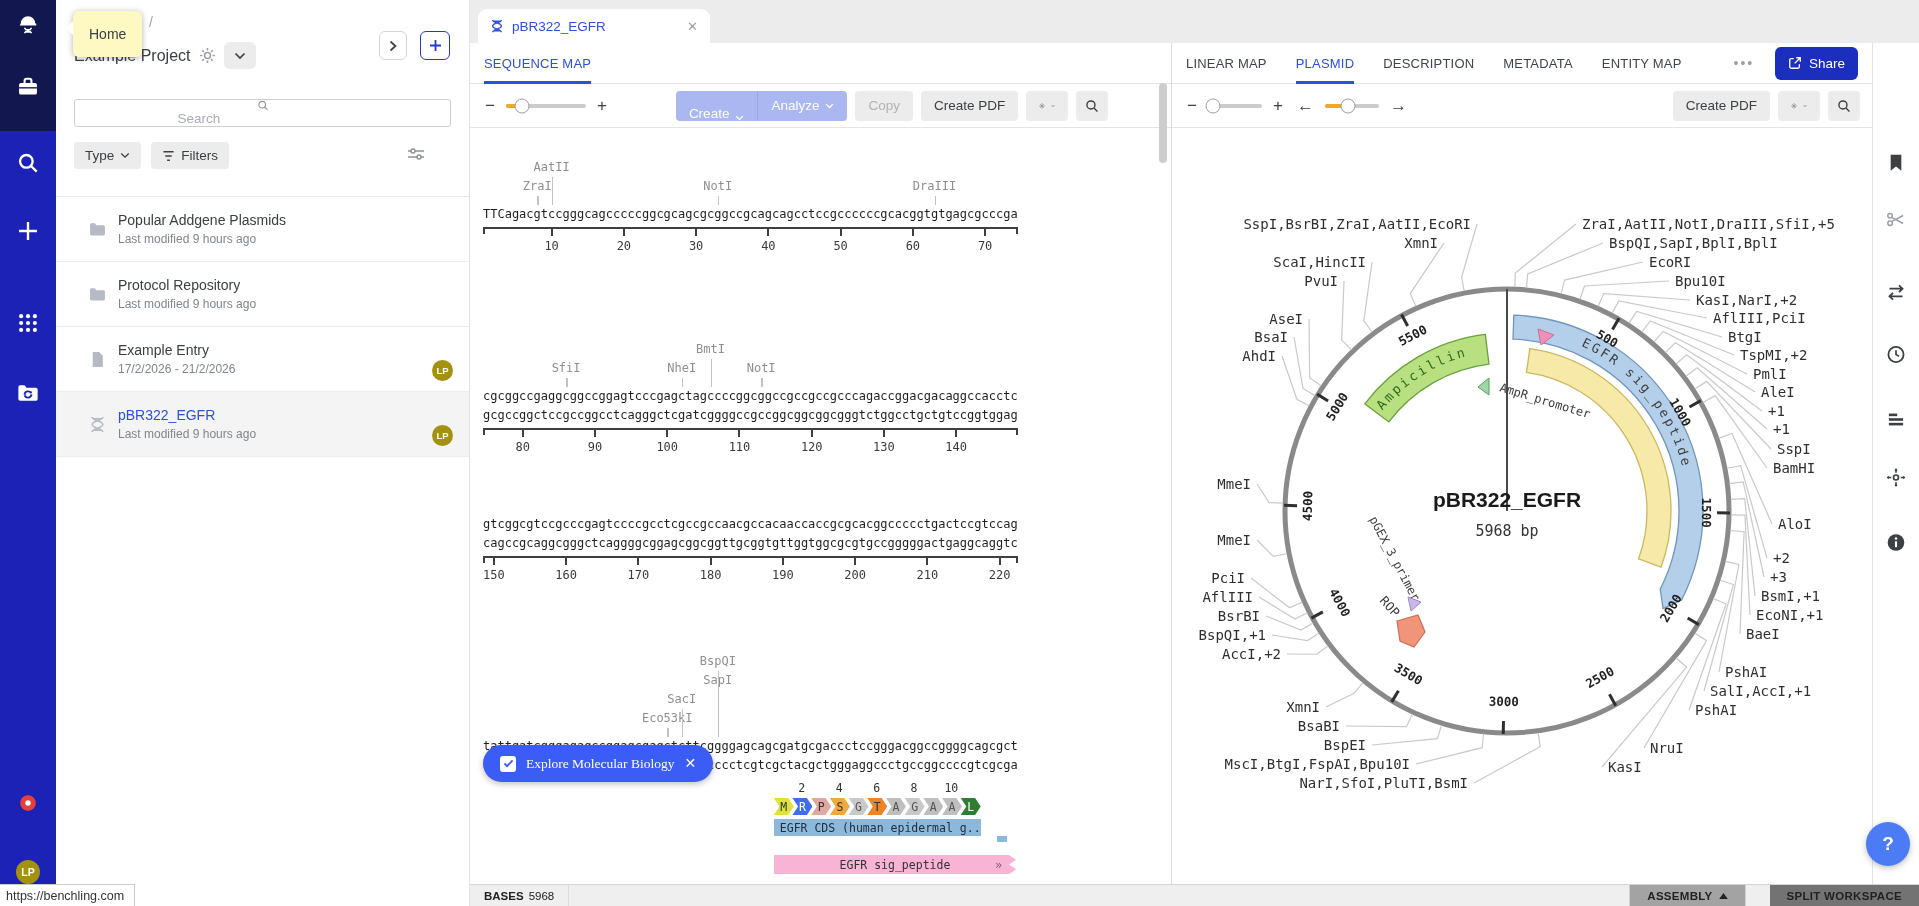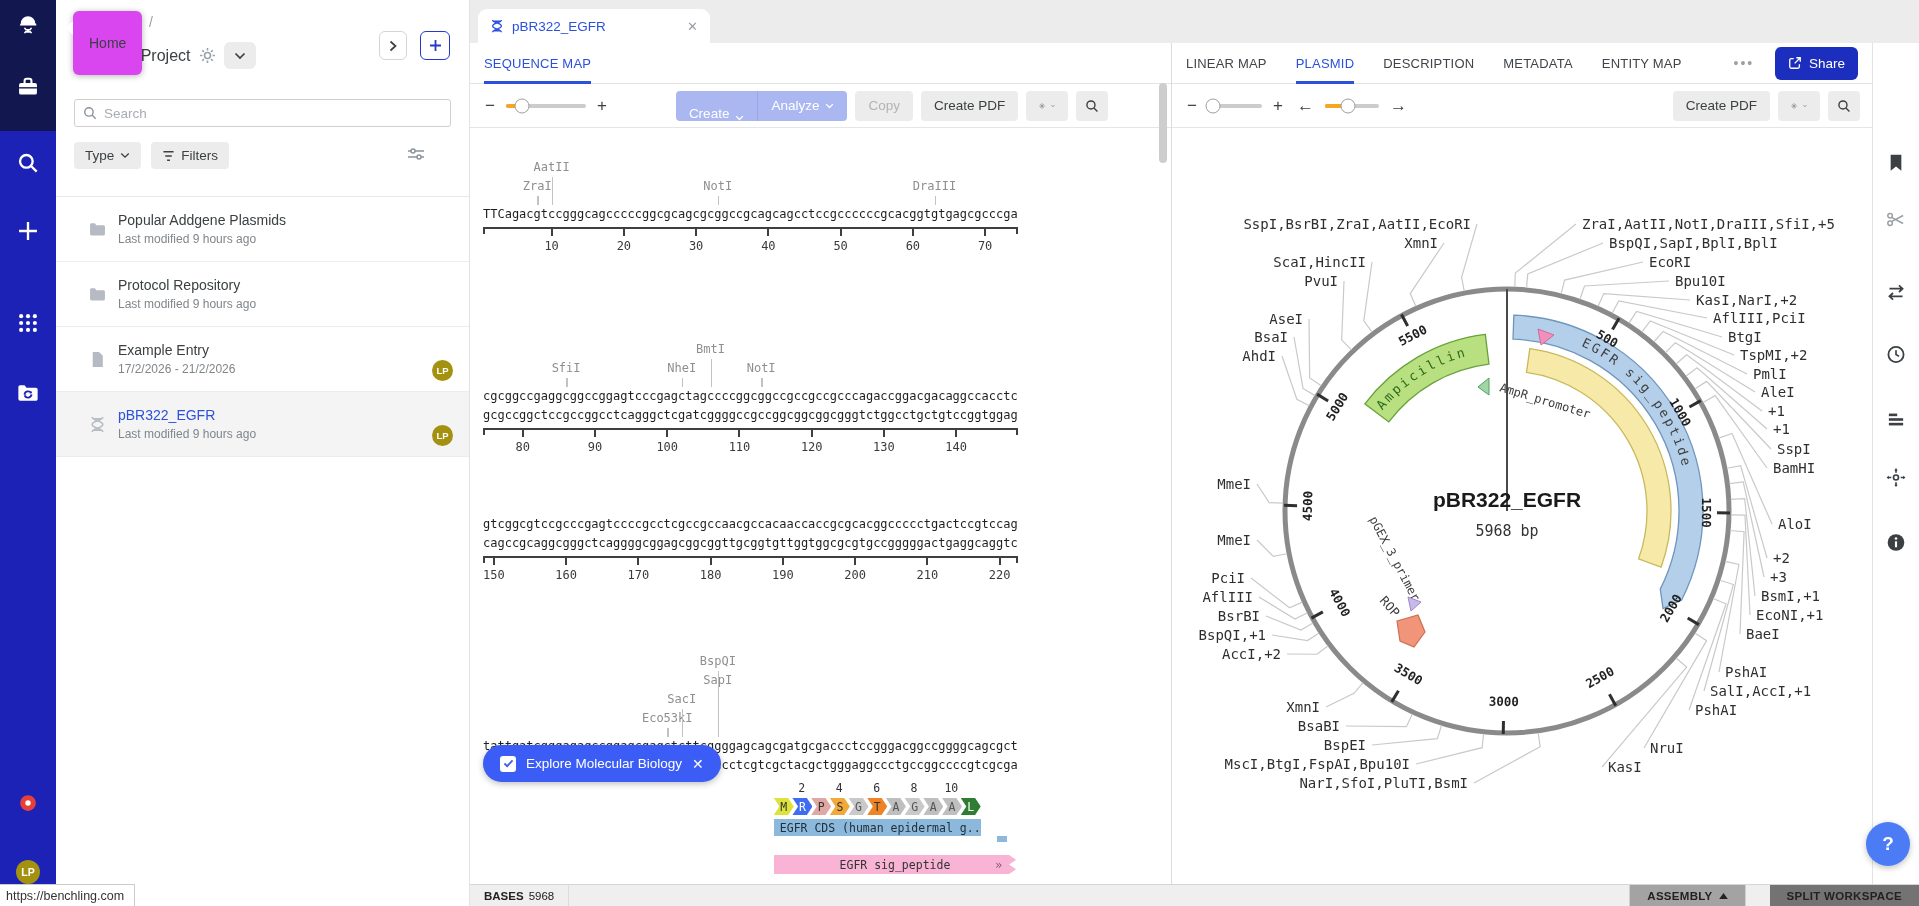--- a/index.html
+++ b/index.html
@@ -10,32 +10,32 @@
   
   .rail { position:absolute; left:0; top:0; width:56px; height:906px; background:#1b22b5; z-index:30; }
   .rail-top { position:absolute; left:0; top:0; width:56px; height:131px; background:#12184f; }
   .rail-ic { position:absolute; left:50%; transform:translateX(-50%); width:22px; height:22px; color:#fff; cursor:pointer; }
   .rail-ic svg { width:100%; height:100%; }
   .avatar { position:absolute; left:50%; transform:translateX(-50%); width:24px; height:24px; border-radius:50%;
             background:#a59110; color:#fff; font-size:10.5px; font-weight:bold; display:flex; align-items:center; justify-content:center; }
 
   
   .panel { position:absolute; left:56px; top:0; width:414px; height:906px; background:#fff; border-right:1px solid #e2e2e2; z-index:20; }
-  .tooltip { position:absolute; left:17px; top:11px; background:#d946ef; border-radius:6px; padding:24px 16px;
+  .tooltip { position:absolute; left:17px; top:11px; background:#fef9c3; border-radius:6px; padding:15px 16px;
              font-size:14px; color:#3c4043; box-shadow:0 1px 6px rgba(0,0,0,.3); z-index:5; }
   .tooltip:before { content:""; position:absolute; left:-7px; top:10px; border:7px solid transparent; border-right-color:#fff; border-left:0; }
   .crumb-slash { position:absolute; left:93px; top:14px; color:#9aa0a6; font-size:14px; }
   .p-title-row { position:absolute; left:18px; top:42px; right:14px; display:flex; align-items:center; }
   .p-title { font-size:16px; color:#3c4043; }
   .gear-sm { width:17px; height:17px; color:#9aa0a6; margin-left:8px; cursor:pointer; }
   .chev-btn { width:32px; height:27px; background:#ececec; border-radius:6px; margin-left:8px; display:flex; align-items:center; justify-content:center; cursor:pointer; }
   .sq-btn { position:absolute; top:31px; width:28px; height:29px; background:#fff; border:1px solid #d5d5d5; border-radius:6px;
             display:flex; align-items:center; justify-content:center; font-size:15px; color:#3c4043; cursor:pointer; }
   .search-row { position:absolute; left:18px; right:18px; top:99px; height:28px; border:1px solid #cfcfcf; border-radius:3px;
-                display:flex; align-items:center; padding:0 8px; }
+                display:flex; align-items:center; padding:0 8px;flex-direction:column; }
   .search-row input { border:0; outline:0; flex:1; font-size:13.5px; color:#444; margin-left:7px; font-family:inherit; }
   .search-row input::placeholder { color:#a8adb3; }
   .chip-row { position:absolute; left:18px; top:142px; display:flex; gap:10px; align-items:flex-start; }
   .chip { height:27px; background:#ececec; border-radius:4px; display:flex; align-items:center; padding:0 11px; font-size:13.5px; color:#3c4043; gap:6px; cursor:pointer; }
   .tune-ic { position:absolute; right:-196px; top:5px; width:18px; height:16px; color:#8d939a; cursor:pointer; }
   .plist { position:absolute; left:0; right:0; top:196px; border-top:1px solid #e8e8e8; }
   .prow { position:relative; height:65px; border-bottom:1px solid #ececec; display:flex; align-items:center; padding-left:33px; cursor:pointer; background:#fff; }
   .prow.sel { background:#f4f4f4; }
   .prow .ric { width:17px; height:17px; color:#9aa0a6; flex:none; }
   .prow .rtxt { margin-left:12px; }
@@ -96,21 +96,21 @@
   .aa-num { position:absolute; transform:translateX(-50%); color:#333; font-size:11.5px; }
   .aa { position:absolute; width:20px; height:17px; display:flex; align-items:center; justify-content:center; font-size:11.5px;
         clip-path:polygon(0 0,72% 0,100% 50%,72% 100%,0 100%,28% 50%); }
   .bar { position:absolute; height:17px; font-size:11.5px; display:flex; align-items:center; padding:0 6px; white-space:nowrap; overflow:hidden; }
   .cds { background:#8cb8dc; color:#20303c; }
   .cds-tab { position:absolute; width:10px; height:6px; background:#8cb8dc; }
   .sig { background:#f9b3d5; color:#333; height:19px; justify-content:center; gap:40px;
          clip-path:polygon(0 0,calc(100% - 7px) 0,100% 25%,calc(100% - 7px) 50%,100% 75%,calc(100% - 7px) 100%,0 100%); }
   .sig .chv { color:#8a5a74; position:absolute; right:14px; }
   .explore { position:absolute; left:13px; top:702px; height:37px; background:#3b5cf5; border-radius:19px; border:0;
-             display:flex; align-items:center; gap:10px; padding:0 17px; color:#fff; font-size:13.5px; font-family:Liberation Sans, sans-serif; cursor:pointer; box-shadow:0 2px 6px rgba(0,0,0,.25); }
+             display:flex; align-items:center; gap:10px; padding:0 17px; color:#fff; font-size:13.5px; font-family:Liberation Serif, serif; cursor:pointer; box-shadow:0 2px 6px rgba(0,0,0,.25); }
   .cb { width:16px; height:16px; background:#fff; border-radius:3px; display:flex; align-items:center; justify-content:center; }
   .vscroll { position:absolute; right:4px; top:40px; width:8px; height:80px; background:#cdcdcd; border-radius:4px; cursor:pointer; }
 
   
   .map-content { position:absolute; left:0; right:0; top:86px; bottom:0; }
   .map-content svg { position:absolute; left:0; top:0; }
 
   
   .irail-ic { position:absolute; left:50%; transform:translateX(-50%); width:19px; height:19px; color:#3c4043; cursor:pointer; }
   .irail-ic svg { width:100%; height:100%; }

